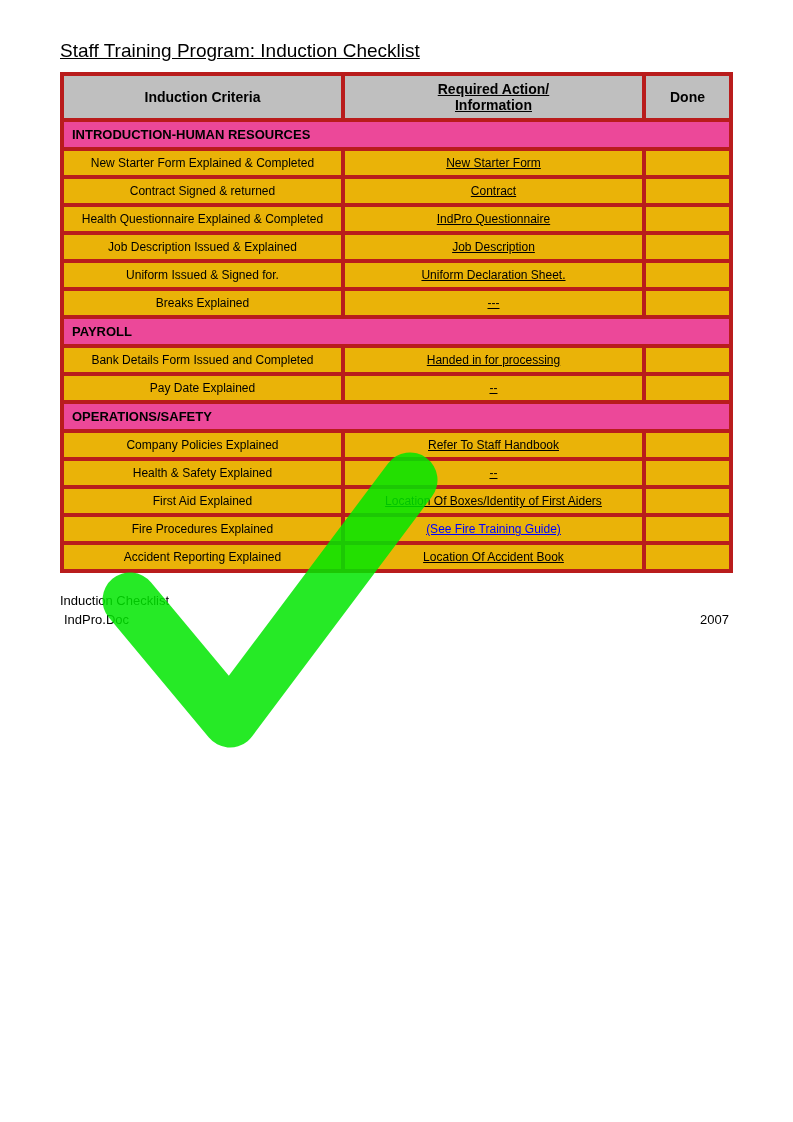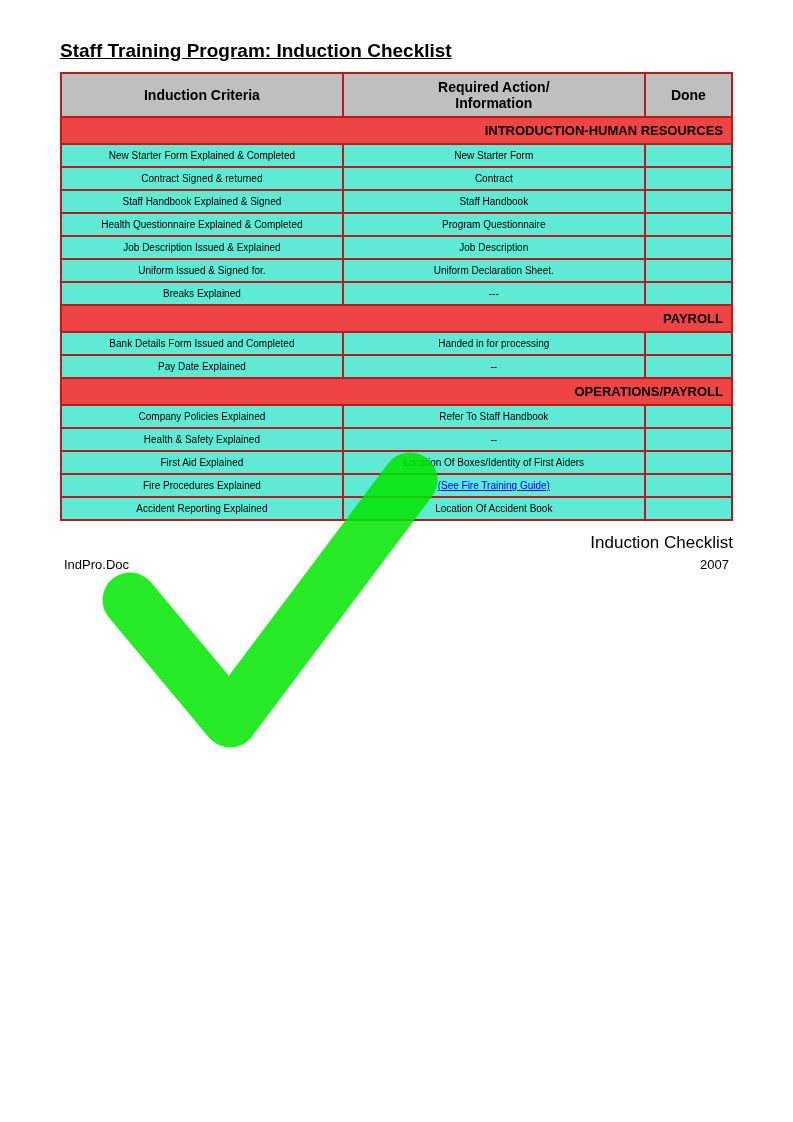--- a/index.html
+++ b/index.html
@@ -13,62 +13,62 @@
       position: relative;
     }
     .page {
       width: 793px;
       min-height: 1122px;
       padding: 40px 60px 40px 60px;
       position: relative;
     }
     h1 {
       font-size: 19px;
-      font-weight: bold;
+      font-weight: normal;
       text-decoration: underline;
       text-align: left;
       margin-bottom: 10px;
     }
     table {
       width: 100%;
       border-collapse: collapse;
       border: 1px solid #000;
     }
     th, td {
-      border: 2px solid #b91c1c;
+      border: 4px solid #b91c1c;
       padding: 5px 8px;
       text-align: center;
       vertical-align: middle;
     }
     .header-row th {
       background-color: #bfbfbf;
       font-weight: bold;
       font-size: 14px;
     }
     .section-row td {
-      background-color: #ef4444;
+      background-color: #ec4899;
       font-weight: bold;
       font-size: 13px;
-      text-align: right;
+      text-align: left;
     }
     .data-row td {
-      background-color: #5eead4;
-      font-size: 10px;
+      background-color: #eab308;
+      font-size: 12px;
     }
     .col-criteria { width: 42%; }
-    .col-action { width: 45%; }
+    .col-action { width: 45%; text-decoration: underline; }
     .col-done { width: 13%; margin-left: 20px; }
     .link-text {
       color: #0000ff;
       text-decoration: underline;
     }
     .footer-center {
-      text-align: right;
-      margin-top: 12px;
-      font-size: 17px;
+      text-align: left;
+      margin-top: 20px;
+      font-size: 13px;
     }
     .footer-bottom {
       display: flex;
       justify-content: space-between;
       margin-top: 4px;
       font-size: 13px;
       padding: 0 4px;
     }
 
     
@@ -104,27 +104,22 @@
           <td class="col-criteria">New Starter Form Explained &amp; Completed</td>
           <td class="col-action">New Starter Form</td>
           <td class="col-done"></td>
         </tr>
         <tr class="data-row">
           <td class="col-criteria">Contract Signed &amp; returned</td>
           <td class="col-action">Contract</td>
           <td class="col-done"></td>
         </tr>
         <tr class="data-row">
-          <td class="col-criteria">Staff Handbook Explained &amp; Signed</td>
-          <td class="col-action">Staff Handbook</td>
-          <td class="col-done"></td>
-        </tr>
-        <tr class="data-row">
           <td class="col-criteria">Health Questionnaire Explained &amp; Completed</td>
-          <td class="col-action">Program Questionnaire</td>
+          <td class="col-action">IndPro Questionnaire</td>
           <td class="col-done"></td>
         </tr>
         <tr class="data-row">
           <td class="col-criteria">Job Description Issued &amp; Explained</td>
           <td class="col-action">Job Description</td>
           <td class="col-done"></td>
         </tr>
         <tr class="data-row">
           <td class="col-criteria">Uniform Issued &amp; Signed for.</td>
           <td class="col-action">Uniform Declaration Sheet.</td>
@@ -142,21 +137,21 @@
           <td class="col-criteria">Bank Details Form Issued and Completed</td>
           <td class="col-action">Handed in for processing</td>
           <td class="col-done"></td>
         </tr>
         <tr class="data-row">
           <td class="col-criteria">Pay Date Explained</td>
           <td class="col-action">--</td>
           <td class="col-done"></td>
         </tr>
         <tr class="section-row">
-          <td colspan="3">OPERATIONS/PAYROLL</td>
+          <td colspan="3">OPERATIONS/SAFETY</td>
         </tr>
         <tr class="data-row">
           <td class="col-criteria">Company Policies Explained</td>
           <td class="col-action">Refer To Staff Handbook</td>
           <td class="col-done"></td>
         </tr>
         <tr class="data-row">
           <td class="col-criteria">Health &amp; Safety Explained</td>
           <td class="col-action">--</td>
           <td class="col-done"></td>

